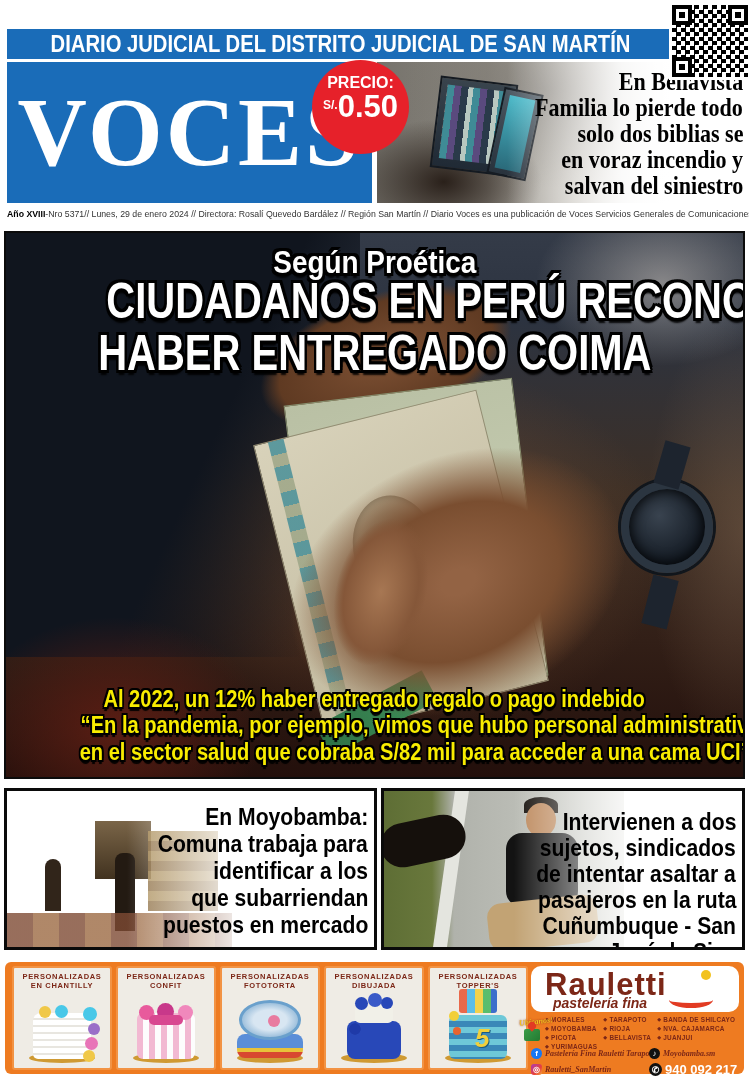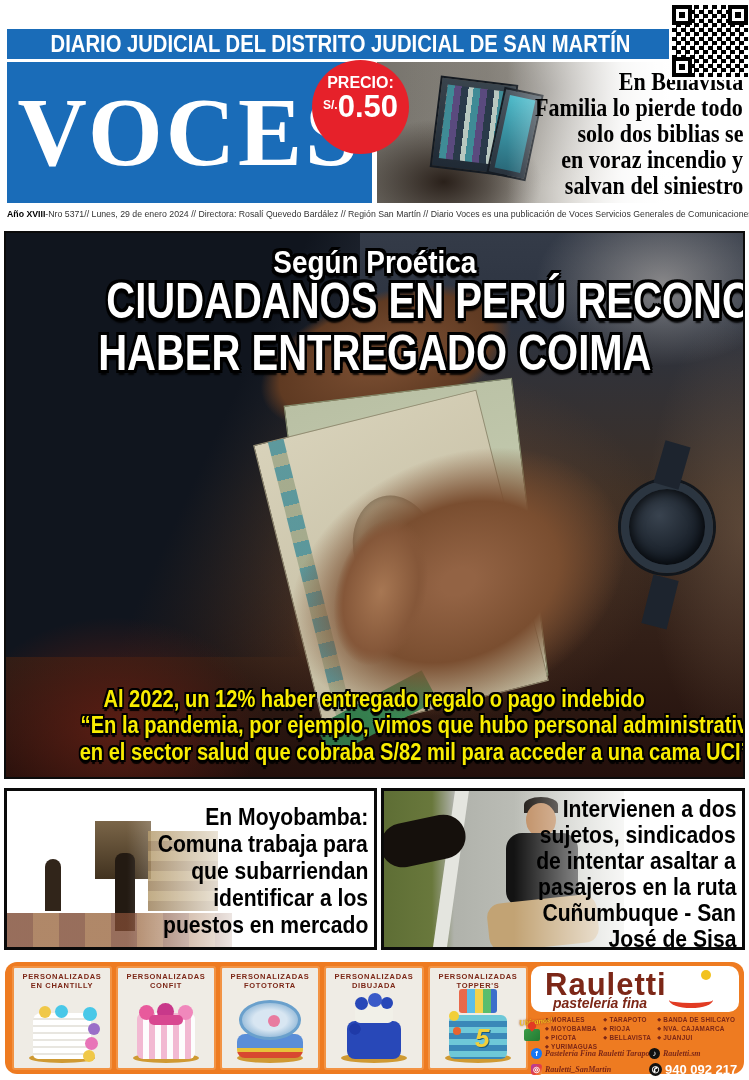--- a/index.html
+++ b/index.html
@@ -122,24 +122,24 @@
       font-size:24px;line-height:27px;z-index:2;}
   .photo-r{position:absolute;left:0;top:0;width:240px;height:100%;background:
       linear-gradient(90deg,#5e6e35 0,#69783c 48px,#b0b2ab 70px,#bfc1ba 160px,#cfd0c9 100%);}
   .photo-r .curb{position:absolute;left:60px;top:0;width:14px;height:100%;background:#e4e5df;transform:skewX(-8deg);}
   .photo-r .lying{position:absolute;left:-4px;top:28px;width:86px;height:44px;border-radius:22px;background:#15100c;transform:rotate(-12deg);}
   .photo-r .head{position:absolute;left:142px;top:12px;width:30px;height:34px;border-radius:50%;background:#bd8a5e;}
   .photo-r .hair{position:absolute;left:140px;top:6px;width:34px;height:16px;border-radius:50% 50% 0 0;background:#17120d;}
   .photo-r .torso{position:absolute;left:122px;top:42px;width:72px;height:74px;border-radius:16px;background:#131313;}
   .photo-r .legs{position:absolute;left:104px;top:108px;width:110px;height:48px;border-radius:14px;background:#c2a374;transform:rotate(-6deg);}
   .fade-r2{position:absolute;inset:0;background:linear-gradient(90deg,transparent 130px,rgba(255,255,255,.9) 250px,#fff 300px);}
-  .box-text-r{top:5px;line-height:26px;text-decoration:underline;}
-
-  
-  .ad{position:absolute;left:5px;top:962px;width:739px;height:112px;background:var(--c-orange);border-radius:12px;}
+  .box-text-r{top:18px;line-height:26px;text-decoration:underline;}
+
+  
+  .ad{position:absolute;left:5px;top:962px;width:739px;height:112px;background:var(--c-orange);border-radius:6px;}
   .card{position:absolute;top:4px;width:100px;height:104px;background:#efece5;border:2px solid #f29344;border-radius:3px;
       text-align:center;overflow:hidden;}
   .card-label{margin-top:4px;font-size:7.5px;font-weight:bold;letter-spacing:.09em;color:var(--c-adred);line-height:9px;}
   .cakewrap{position:absolute;left:0;bottom:0;width:100%;height:78px;}
   .plate{position:absolute;left:50%;bottom:5px;width:66px;height:10px;margin-left:-33px;border-radius:50%;background:#cf9a33;}
   .cake{position:absolute;left:50%;bottom:9px;transform:translateX(-50%);}
   .cake1{width:58px;height:46px;border-radius:8px 8px 5px 5px;background:repeating-linear-gradient(180deg,#fff 0 5px,#e8e6e0 5px 7px);}
   .cake1 i,.cake2 i,.cake4 i,.cake5 i{position:absolute;border-radius:50%;}
   .cake1 .d1{right:-6px;top:-6px;width:14px;height:14px;background:#49c8e8;}
   .cake1 .d2{right:-9px;top:10px;width:12px;height:12px;background:#9a6ec8;}
@@ -272,22 +272,22 @@
       <div class="door"></div>
       <div class="stall"></div>
       <div class="p1"></div>
       <div class="p2"></div>
       <div class="tables"></div>
     </div>
     <div class="fade-r"></div>
     <div class="box-text">
       <div><span class="cond r" style="--sx:.88">En Moyobamba:</span></div>
       <div><span class="cond r" style="--sx:.88">Comuna trabaja para</span></div>
+      <div><span class="cond r" style="--sx:.88">identificar a los</span></div>
       <div><span class="cond r" style="--sx:.88">que subarriendan</span></div>
-      <div><span class="cond r" style="--sx:.88">identificar a los</span></div>
       <div><span class="cond r" style="--sx:.88">puestos en mercado</span></div>
     </div>
   </div>
 
   <div class="box box-r">
     <div class="photo-r">
       <div class="curb"></div>
       <div class="lying"></div>
       <div class="hair"></div>
       <div class="head"></div>
@@ -414,21 +414,21 @@
           <span class="loc">JUANJUI</span>
         </div>
       </div>
       <div class="social">
         <div class="socrow">
           <span class="socicon fb">f</span>
           <span class="soctxt">Pastelería Fina Rauletti Tarapoto</span>
         </div>
         <div class="socrow">
           <span class="socicon tk">♪</span>
-          <span class="soctxt">Rauletti.sm</span>
+          <span class="soctxt">Moyobamba.sm</span>
         </div>
         <div class="socrow">
           <span class="socicon ig">◎</span>
           <span class="soctxt">Rauletti_SanMartin</span>
         </div>
         <div class="socrow">
           <span class="socicon ph">✆</span>
           <span class="soctel">940 092 217</span>
         </div>
       </div>

